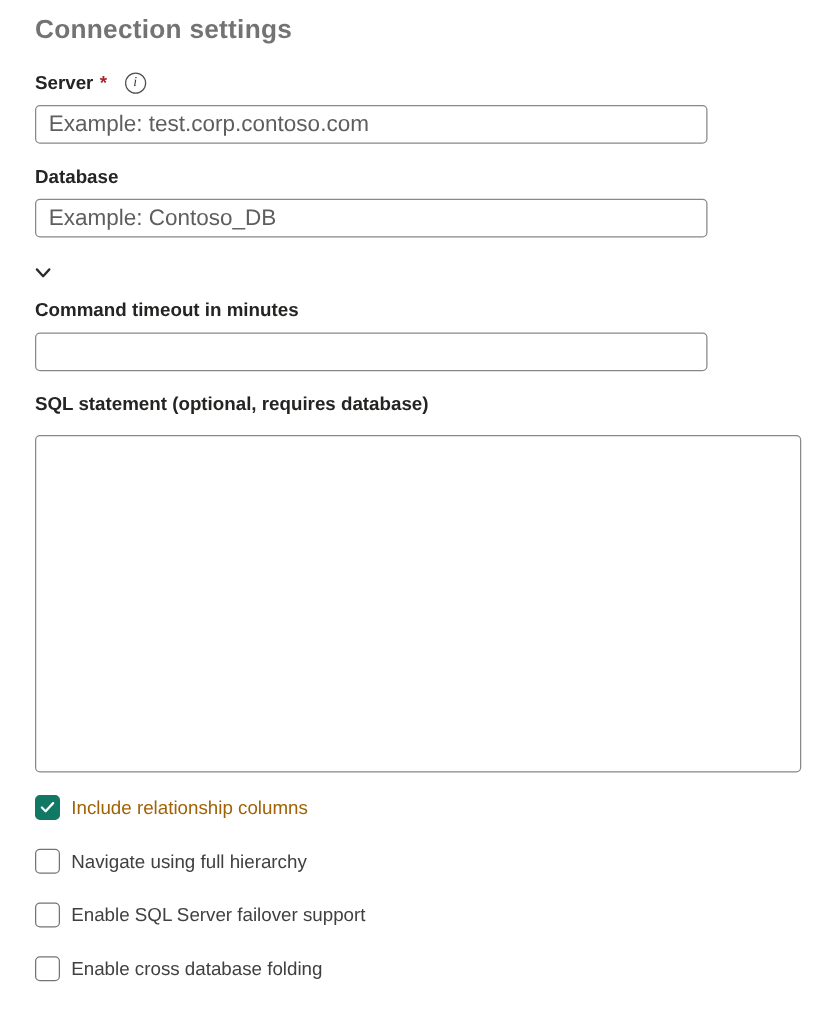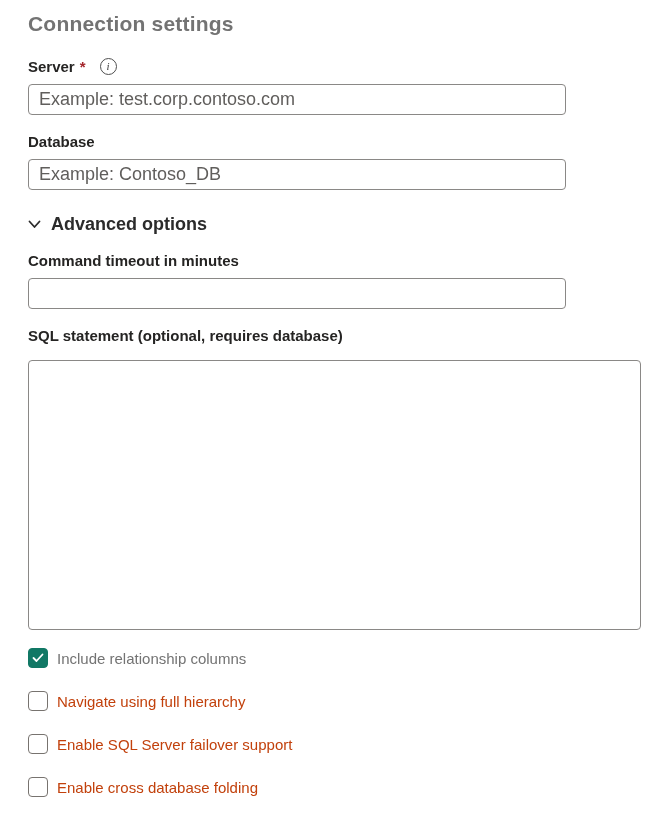--- a/index.html
+++ b/index.html
@@ -118,24 +118,24 @@
     flex: none;
   }
   .checkbox .checkmark { display: none; }
   .checkbox-row.checked .checkbox {
     background: #117865;
     border-color: #117865;
   }
   .checkbox-row.checked .checkbox .checkmark { display: inline; }
   .checkbox-label {
     font-size: 15px;
-    color: #c2410c;
+    color: #404040;
     margin-left: 9px;
   }
-  .checkbox-row.checked .checkbox-label { color: #737373; }
+  .checkbox-row.checked .checkbox-label { color: #a16207; }
 </style>
 </head>
 <body>
 
 <div class="container">
 
   <div class="page-title">Connection settings</div>
 
   <div class="field-group">
     <div class="field-label-row">
@@ -152,21 +152,20 @@
     </div>
     <input class="text-input" type="text" placeholder="Example: Contoso_DB" style="">
   </div>
 
   <div class="advanced-header">
     <span class="chevron-icon">
       <svg width="13" height="9" viewBox="0 0 13 9">
         <polyline points="1.5,1.5 6.5,7 11.5,1.5" fill="none" stroke="#2b2b2b" stroke-width="1.8" stroke-linecap="round" stroke-linejoin="round"></polyline>
       </svg>
     </span>
-    <span class="advanced-title">Advanced options</span>
   </div>
 
   <div class="field-group tight">
     <div class="field-label-row">
       <span class="field-label">Command timeout in minutes</span>
     </div>
     <input class="text-input" type="text" placeholder="" style="">
   </div>
 
   <div class="field-group">

